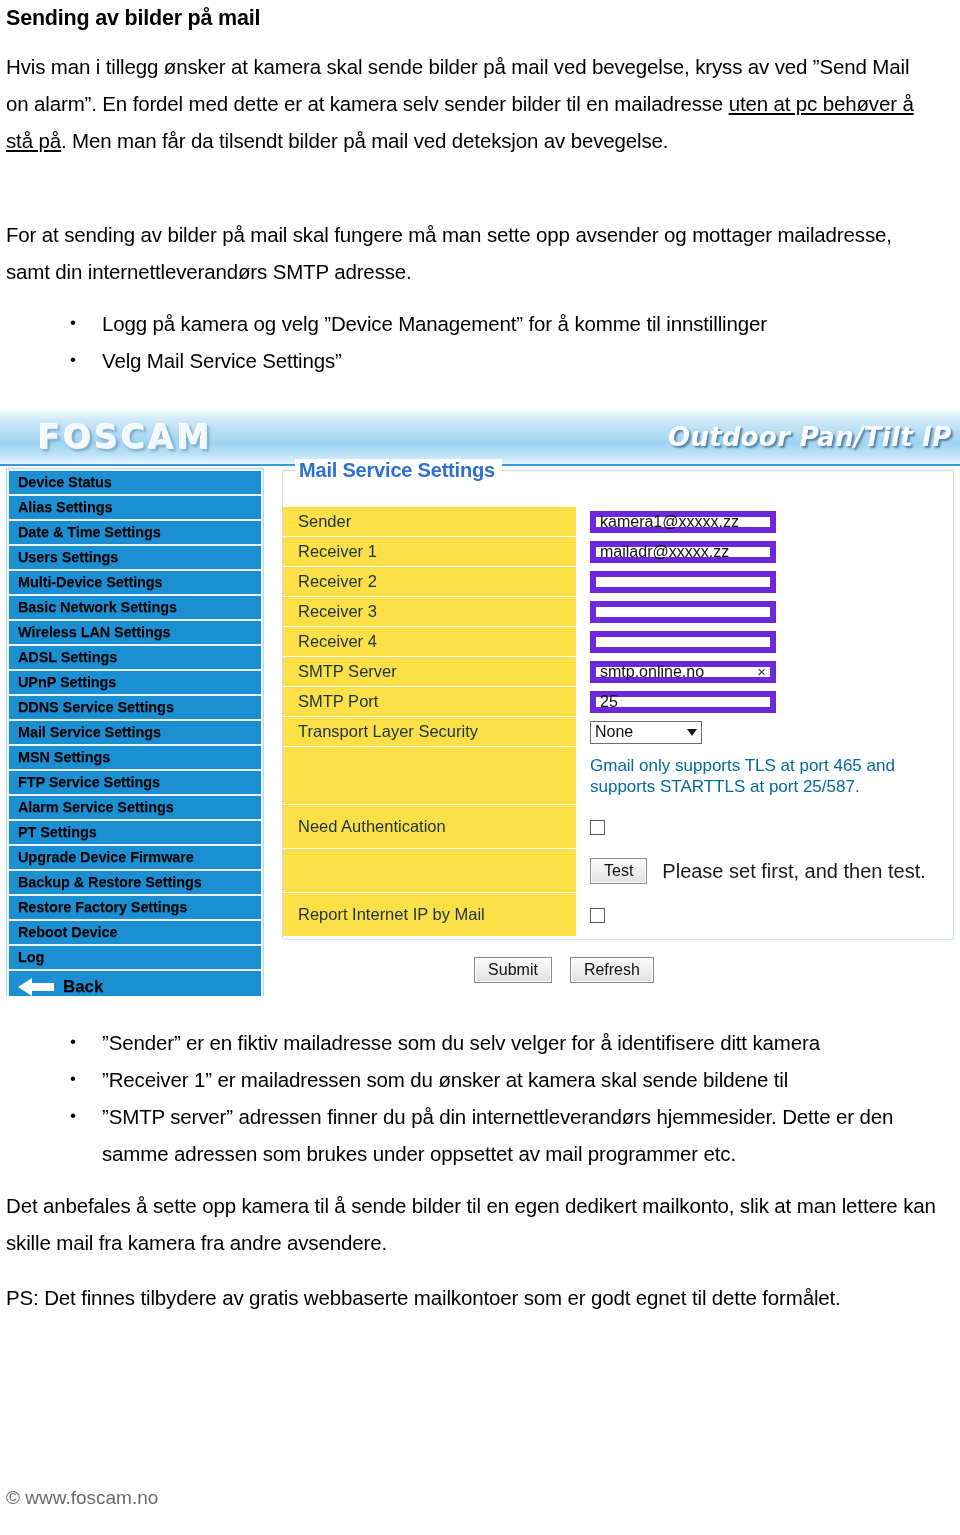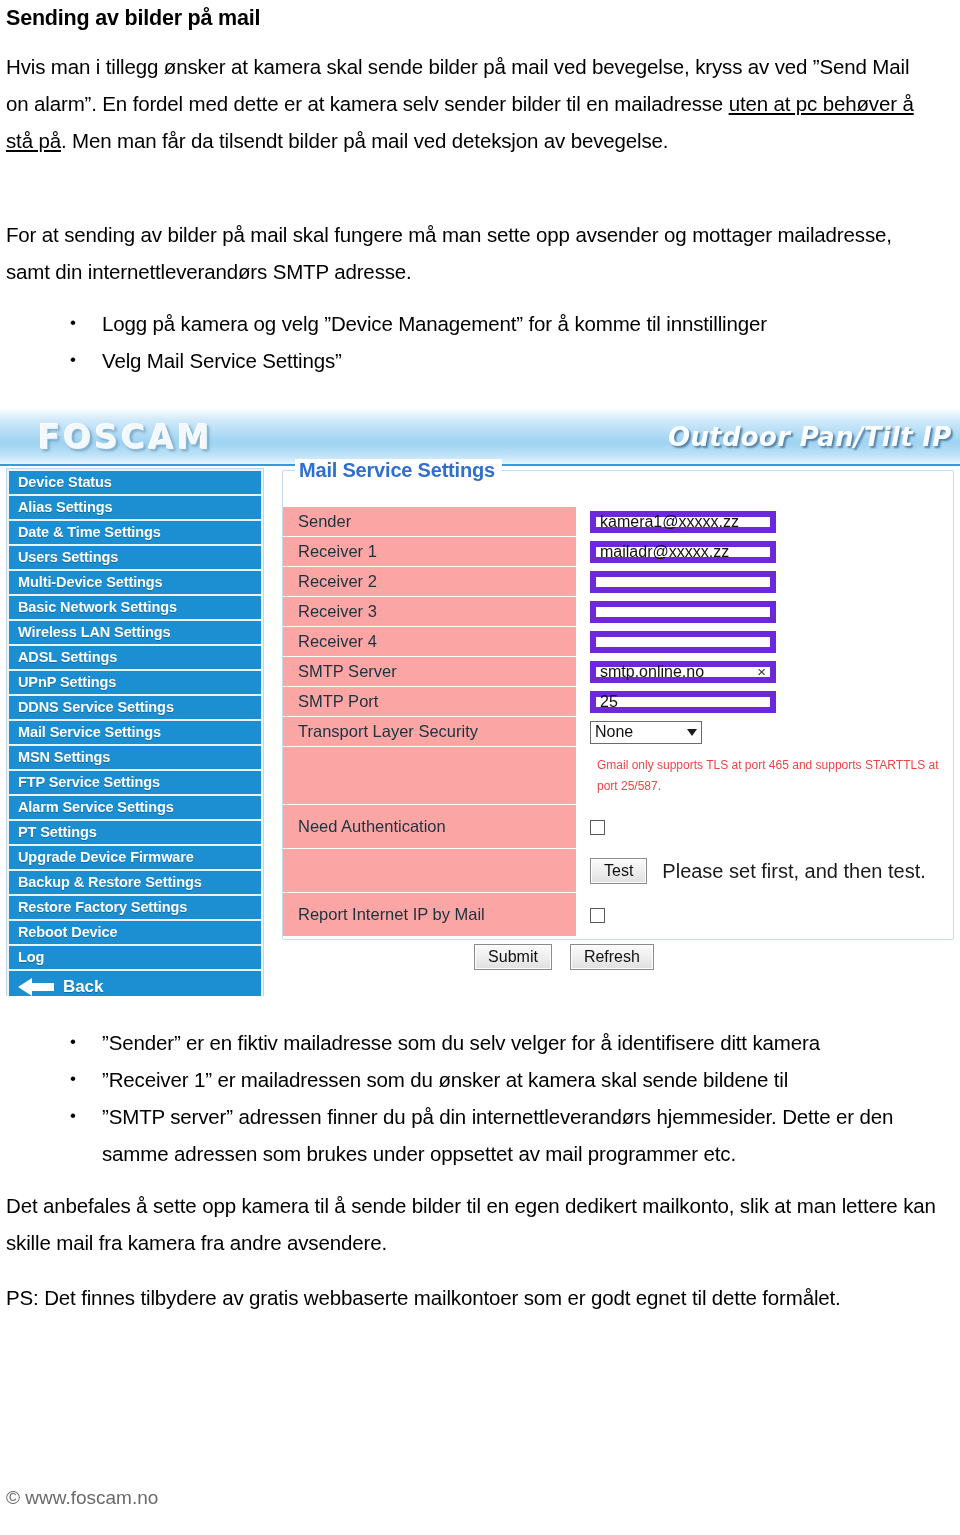--- a/index.html
+++ b/index.html
@@ -132,21 +132,21 @@
     border: 1px solid #bcd9ec;
     background: #e8f3fa;
     padding: 2px 2px 3px 2px;
     box-sizing: border-box;
   }
   .nav-item {
     display: block;
     height: 23px;
     line-height: 23px;
     background: #1b8fd2;
-    color: #ffffff;
+    color: #000000;
     font-size: 14.5px;
     font-weight: bold;
     padding-left: 9px;
     box-sizing: border-box;
     margin-bottom: 2px;
     white-space: nowrap;
     letter-spacing: -0.1px;
     text-shadow: 0 1px 0 rgba(0,40,70,.35);
   }
   .nav-item.back {
@@ -196,21 +196,21 @@
     width: 672px;
   }
   .row {
     display: flex;
     align-items: center;
     min-height: 30px;
   }
   .row .lbl {
     width: 293px;
     box-sizing: border-box;
-    background: #fca5a5;
+    background: #fde047;
     color: #19333f;
     font-size: 16.5px;
     padding: 5px 0 5px 15px;
     min-height: 30px;
     display: flex;
     align-items: center;
     border-bottom: 1px solid #ffffff;
   }
   .row .lbl.tall { min-height: 58px; }
   .row .lbl.mid  { min-height: 44px; }
@@ -258,25 +258,24 @@
   }
   .chev {
     width: 0; height: 0;
     border-left: 5px solid transparent;
     border-right: 5px solid transparent;
     border-top: 7px solid #1a1a1a;
     margin-left: 6px;
   }
 
   .hint {
-    font-size: 12px;
-    color: #ef4444;
+    font-size: 17px;
+    color: #0369a1;
     line-height: 21px;
     padding: 4px 0;
-    margin-left: 7px;
   }
 
   .chk {
     width: 15px;
     height: 15px;
     border: 1px solid #5a5a5a;
     background: #fff;
     box-sizing: border-box;
   }
 
@@ -293,21 +292,21 @@
   .note {
     font-size: 20px;
     color: #1a1a1a;
     margin-left: 15px;
     white-space: nowrap;
   }
   .submit-row {
     display: flex;
     gap: 18px;
     justify-content: center;
-    margin-top: 7px;
+    margin-top: 20px;
     padding-right: 110px;
   }
 </style>
 </head>
 <body>
 
 <div class="page">
 
   <div class="doc-heading">Sending av bilder på mail</div>
 

